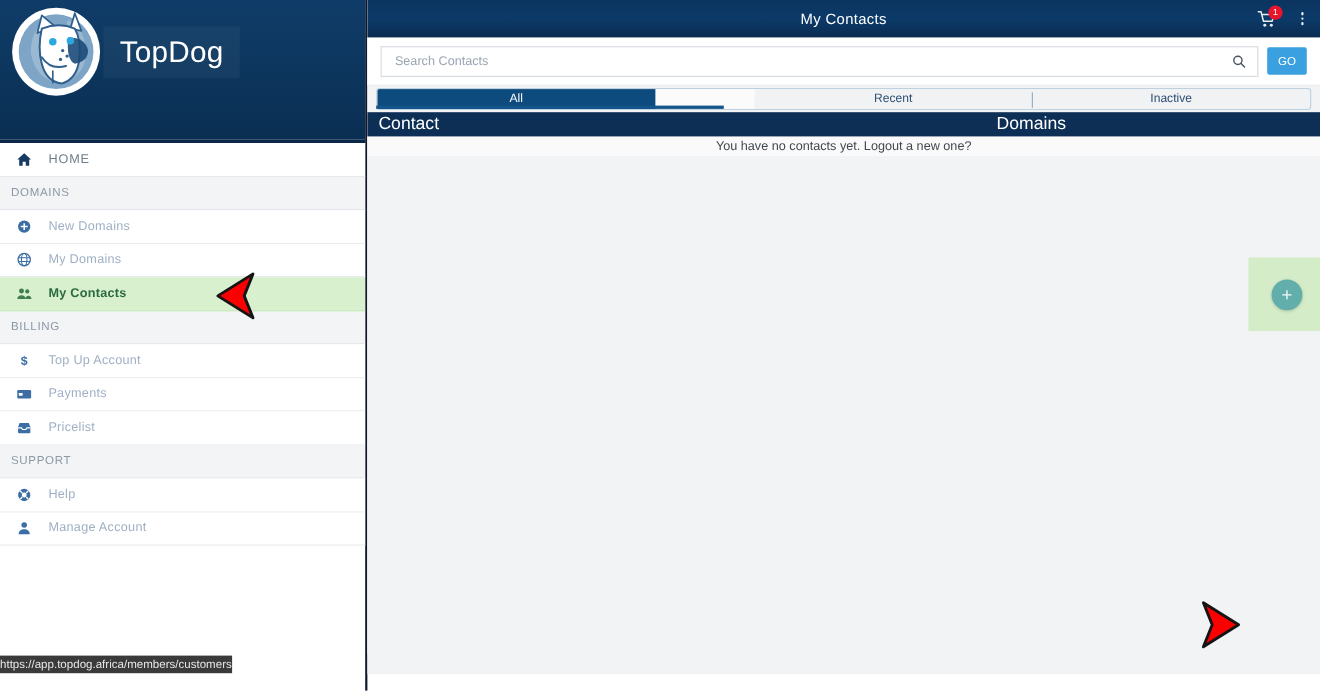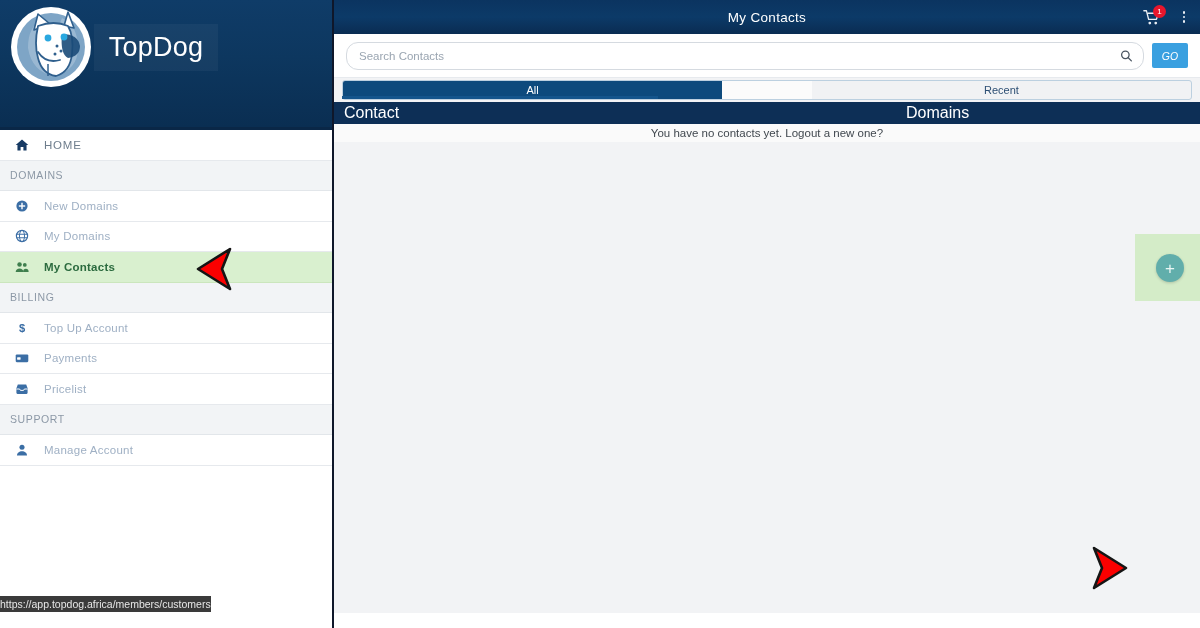--- a/index.html
+++ b/index.html
@@ -137,21 +137,21 @@
     display: flex; align-items: center;
     padding: 0 12px;
     gap: 8px;
     border-bottom: 1px solid #e7eaee;
   }
   .search-box {
     position: relative;
     flex: 1 1 auto;
     height: 28px;
     border: 1px solid #d5dae0;
-    border-radius: 12px;
+    border-radius: 0;
     background: #fff;
     display: flex; align-items: center;
   }
   .search-box input {
     flex: 1 1 auto;
     height: 26px;
     border: none; outline: none;
     padding-left: 12px; padding-right: 30px;
     font-size: 11.5px;
     color: #44505c;
@@ -167,21 +167,20 @@
   }
   .go-btn {
     flex: 0 0 auto;
     width: 36px; height: 25px;
     background: #3aa0e0;
     color: #ffffff;
     font-size: 10.5px;
     border: none; border-radius: 2px;
     cursor: pointer;
     font-family: inherit;
-    font-style: italic;
   }
 
   
   .m-tabs {
     position: relative;
     height: 20px;
     margin: 2px 8px 0 8px;
     display: flex;
     background: #f1f2f4;
     border: 1px solid #bcd0e0;
@@ -364,20 +363,30 @@
               <path d="M2 9 L4 3.5h12L18 9v6.5a1.5 1.5 0 0 1-1.5 1.5h-13A1.5 1.5 0 0 1 2 15.5z"></path>
               <path d="M2 10h4.6l1.2 2h4.4l1.2-2H18" fill="none" stroke="#fff" stroke-width="1.4"></path>
             </svg>
           </span>
           <span class="lbl">Pricelist</span>
         </div>
         <div class="sb-section">SUPPORT</div>
         <div class="sb-item">
           <span class="ico">
             <svg viewBox="0 0 20 20" width="14" height="14" fill="currentColor">
+              <circle cx="10" cy="10" r="8"></circle>
+              <circle cx="10" cy="10" r="3.2" fill="#fff"></circle>
+              <path d="M4.5 4.5l3 3M15.5 4.5l-3 3M4.5 15.5l3-3M15.5 15.5l-3-3" stroke="#fff" stroke-width="1.7"></path>
+            </svg>
+          </span>
+          <span class="lbl">Help</span>
+        </div>
+        <div class="sb-item">
+          <span class="ico">
+            <svg viewBox="0 0 20 20" width="14" height="14" fill="currentColor">
               <circle cx="10" cy="6" r="3.6"></circle>
               <path d="M2.8 18c0-4 3.2-6.3 7.2-6.3s7.2 2.3 7.2 6.3z"></path>
             </svg>
           </span>
           <span class="lbl">Manage Account</span>
         </div>
       </div>
   </div>
 
   <div id="main">
@@ -411,20 +420,21 @@
           </svg>
         </span>
       </div>
       <button class="go-btn">GO</button>
     </div>
 
     <div class="m-tabs" id="tabs-row">
         <div class="tab active">All</div>
         <div class="tab spacer-left"></div>
         <div class="tab">Recent</div>
+        <div class="tab divider">Inactive</div>
       </div>
     <div class="tab-underline"></div>
 
     <div class="m-thead">
       <span class="th-contact">Contact</span>
       <span class="th-domains">Domains</span>
     </div>
 
     <div class="m-empty">You have no contacts yet. Logout a new one?</div>
 

